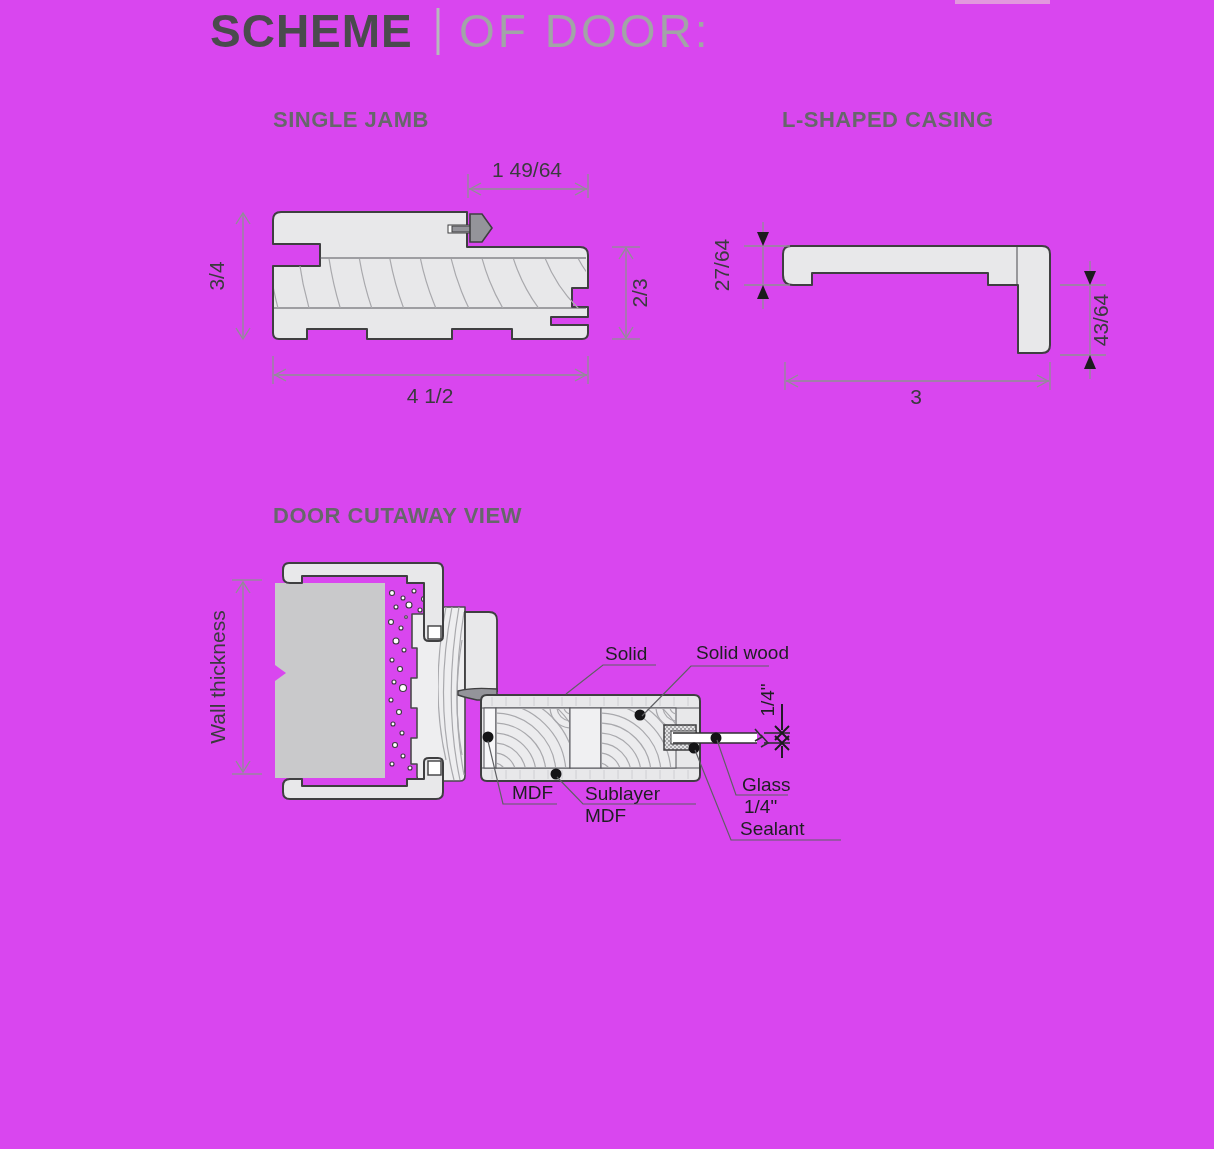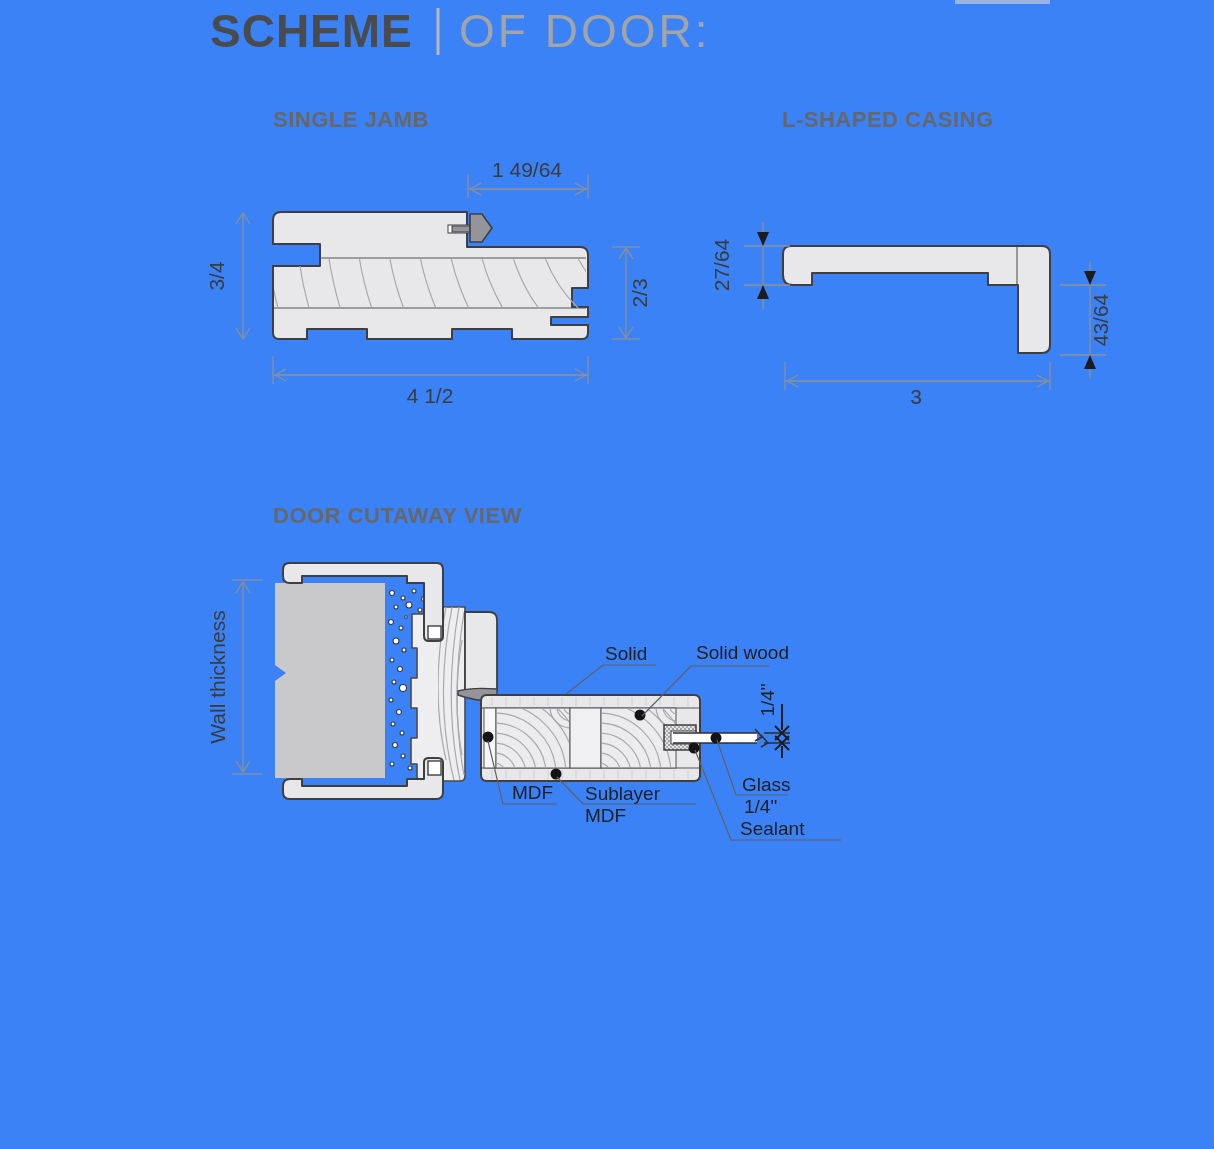--- a/index.html
+++ b/index.html
@@ -1,16 +1,16 @@
 <!DOCTYPE html>
 <html><head>
 <meta charset="utf-8">
 <style>
   html,body{margin:0;padding:0;background:#ffffff;}
-  .canvas{position:relative;width:1214px;height:1149px;background:#3b82f6;overflow:hidden;
+  .canvas{position:relative;width:1214px;height:1149px;background:#d946ef;overflow:hidden;
           font-family:"Liberation Sans",sans-serif;}
   svg{position:absolute;left:0;top:0;}
   text{font-family:"Liberation Sans",sans-serif;}
   .t-main-bold{font-size:46px;font-weight:bold;fill:#4a4b4d;letter-spacing:1px;}
   .t-main-light{font-size:46px;font-weight:normal;fill:#a2a4a7;letter-spacing:3px;}
   .t-sec{font-size:22px;font-weight:bold;fill:#66676a;letter-spacing:0.5px;}
   .t-dim{font-size:21px;fill:#3a3b3d;}
   .t-label{font-size:19px;fill:#1e1f21;}
   .outline{fill:#e8e8ea;stroke:#3f3f41;stroke-width:2;stroke-linejoin:round;}
   .thin{stroke:#55555a;stroke-width:1.1;}

